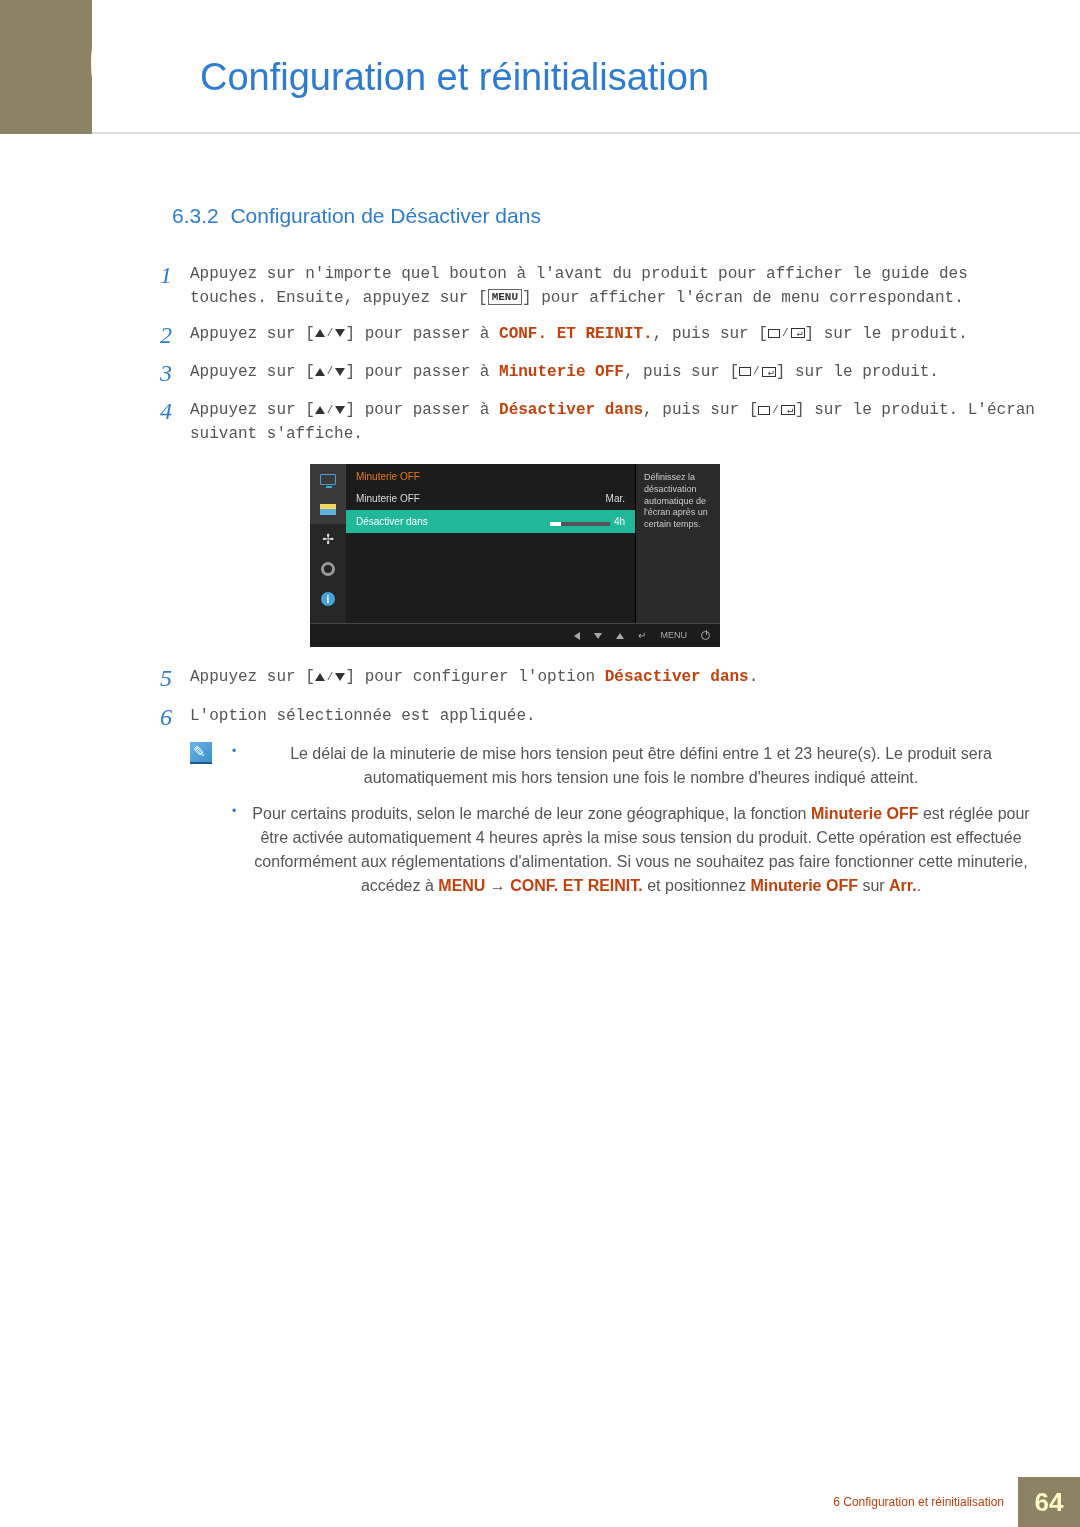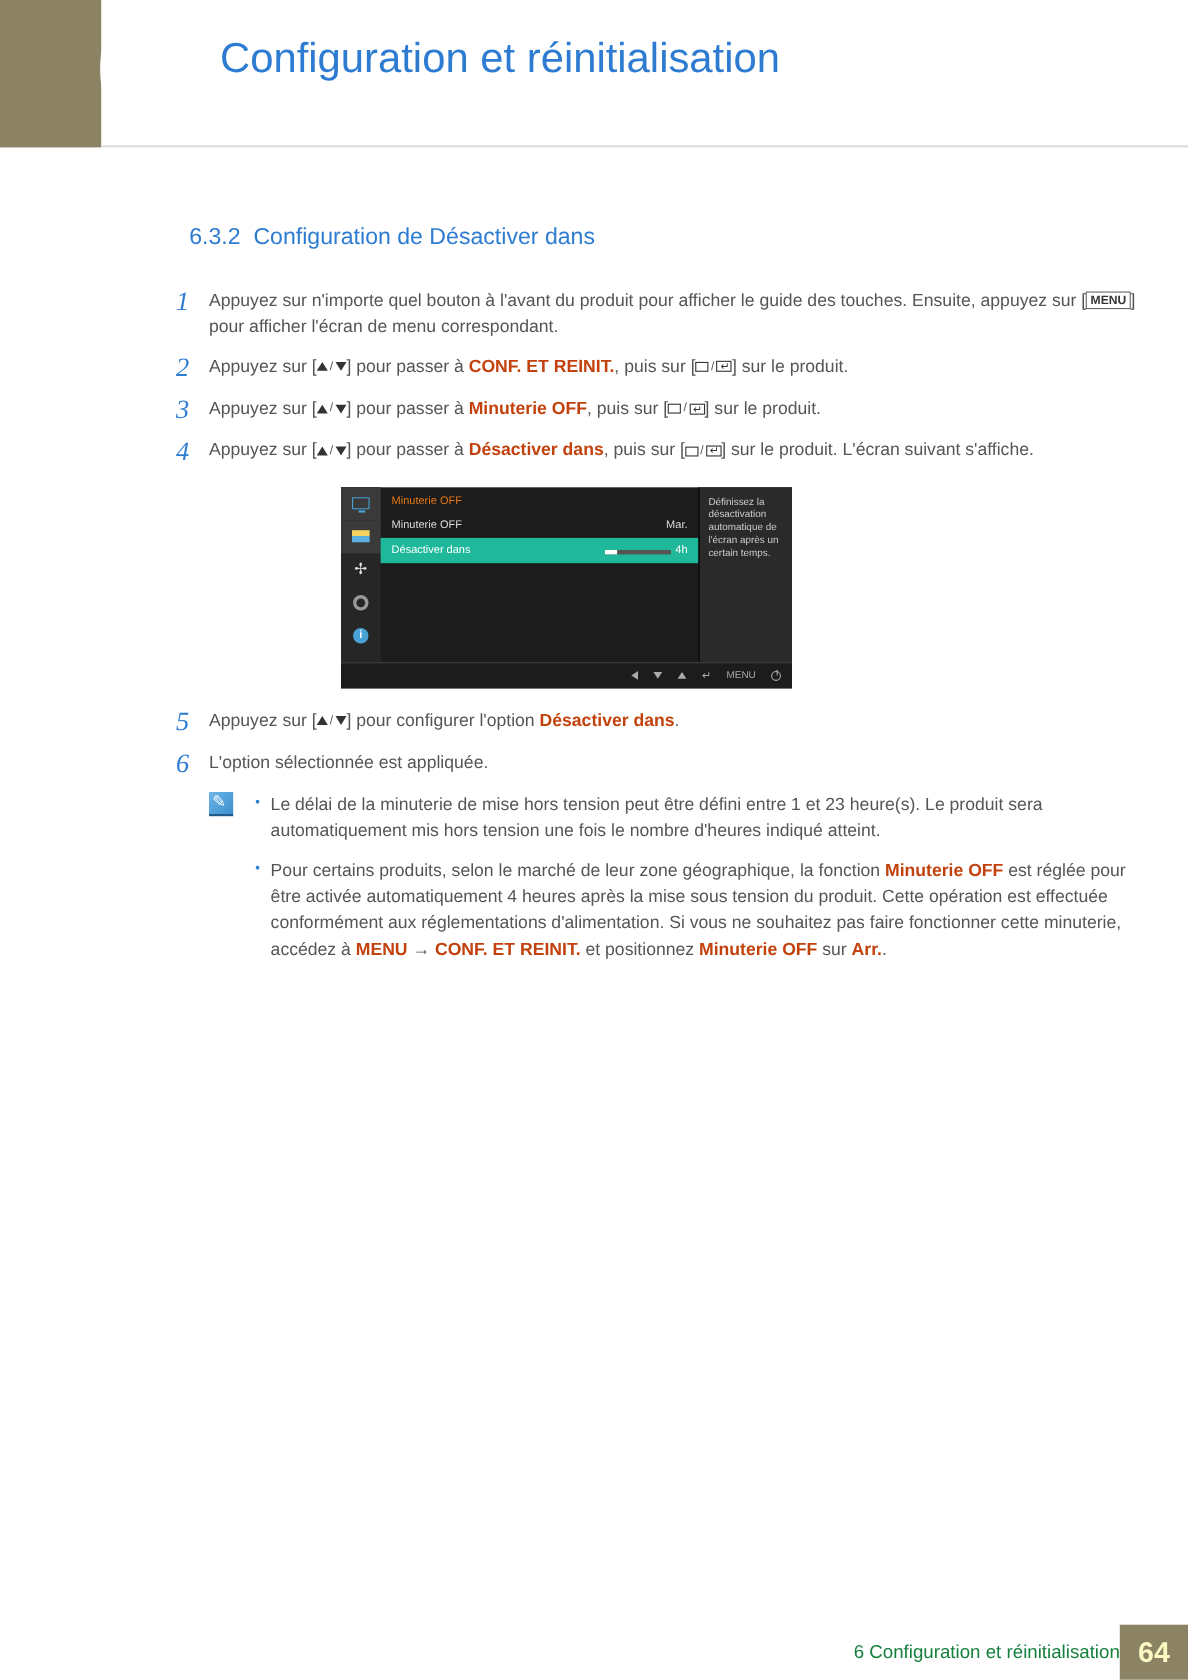--- a/index.html
+++ b/index.html
@@ -6,29 +6,29 @@
   body { font-family: Arial, Helvetica, sans-serif; background: #fff; color: #555; width: 1080px; }
   .page { width: 1080px; min-height: 1527px; position: relative; padding-bottom: 80px; }
 
   
   .side-bar { position: absolute; left: 0; top: 0; width: 92px; height: 134px; background: #8b8363; }
   .big-6 {
     position: absolute; left: 84px; top: -18px;
     font-size: 138px; color: #fff; z-index: 3; font-weight: 300;
   }
   .title-line { position: absolute; left: 92px; top: 132px; width: 988px; height: 2px; background: #ddd; }
-  .chapter-title { position: absolute; left: 200px; top: 32px; font-size: 38px; color: #2d7cd1; font-weight: 400; }
+  .chapter-title { position: absolute; left: 200px; top: 56px; font-size: 38px; color: #2d7cd1; font-weight: 400; }
 
   
   .content { padding: 200px 44px 0 190px; font-size: 16px; line-height: 1.5; color: #555; }
   .subhead { color: #2d7cd1; font-size: 21px; font-weight: 400; margin-bottom: 30px; margin-left: -18px; }
   ol.steps { list-style: none; }
   ol.steps > li { display: flex; margin-bottom: 12px; }
   .stepnum { color: #2d7cd1; font-style: italic; font-size: 24px; font-family: Georgia, serif; width: 30px; flex-shrink: 0; margin-left: -30px; line-height: 1.1; }
-  .steptxt { flex: 1; }
+  .steptxt { flex: 1; font-family: Liberation Mono, monospace; }
   .hl { color: #c2410c; font-weight: bold; }
   .menu-box { display: inline-block; border: 1px solid #666; font-size: 11px; font-weight: bold; color: #333; padding: 0 3px; vertical-align: middle; line-height: 1.3; }
   .icon-updown, .icon-enter, .icon-enter2 { display: inline-flex; align-items: center; vertical-align: middle; gap: 2px; font-size: 11px; }
   .tri-up { width:0;height:0;border-left:5px solid transparent;border-right:5px solid transparent;border-bottom:8px solid #333;display:inline-block;}
   .tri-down { width:0;height:0;border-left:5px solid transparent;border-right:5px solid transparent;border-top:8px solid #333;display:inline-block;}
   .sq-plain { width:12px;height:9px;border:1.5px solid #333;display:inline-block;}
   .sq-ret { width:14px;height:10px;border:1.5px solid #333;display:inline-block;position:relative;}
   .sq-ret::after{content:"↵";position:absolute;right:1px;top:-3px;font-size:10px;color:#333;}
 
   
@@ -59,26 +59,26 @@
   .osd-bottom .b-tri-u{width:0;height:0;border-left:4px solid transparent;border-right:4px solid transparent;border-bottom:6px solid #aaa;}
   .osd-bottom .b-ret{font-size:10px;}
   .osd-bottom .b-pow{width:9px;height:9px;border:1px solid #aaa;border-radius:50%;position:relative;}
   .osd-bottom .b-pow::after{content:"";position:absolute;left:3.5px;top:-2px;width:1px;height:5px;background:#aaa;}
 
   
   .note { display:flex; gap:16px; margin-top:10px; }
   .note-ic { width:22px;height:22px;background:linear-gradient(135deg,#6db5e8,#3b8fcc);position:relative;flex-shrink:0;border-bottom:2px solid #1e5a8a;}
   .note-ic::after{content:"✎";color:#fff;position:absolute;left:3px;top:-1px;font-size:15px;}
   .note ul { list-style:none; flex:1; }
-  .note ul li { position:relative; padding-left:18px; margin-bottom:12px;}
+  .note ul li { position:relative; padding-left:18px; margin-bottom:12px;text-align:center;}
   .note ul li::before { content:"•"; color:#2d7cd1; position:absolute; left:4px; font-size:12px;}
 
   
   .footer { position:absolute; bottom:0; left:0; width:1080px; height:50px; display:flex; justify-content:flex-end; align-items:center; }
-  .footer-txt { color:#15803d; font-size:17px; }
+  .footer-txt { color:#c2410c; font-size:12px; margin-right:14px; }
   .footer-num { width:62px; height:50px; background:#8b8363; color:#fef9c3; font-size:26px; font-weight:bold; display:flex; align-items:center; justify-content:center; }
 </style>
 </head>
 <body>
 
 <div class="page">
   <div class="side-bar"></div>
   <div class="big-6">6</div>
   <div class="title-line"></div>
   <div class="chapter-title">Configuration et réinitialisation</div>

